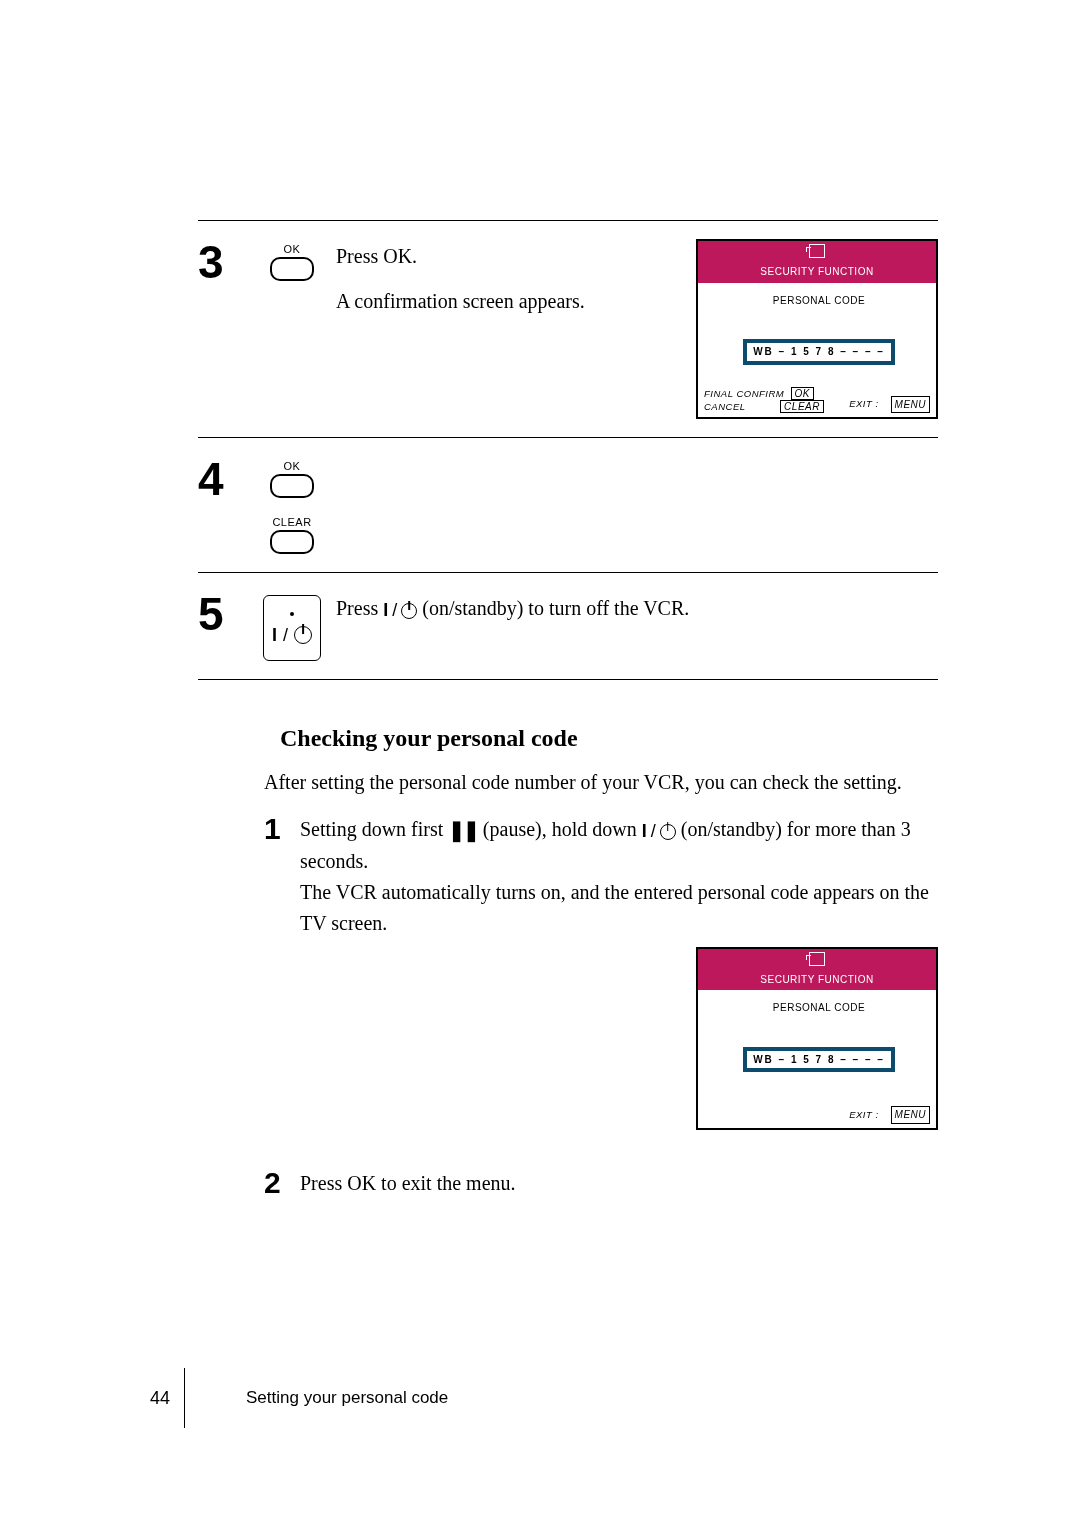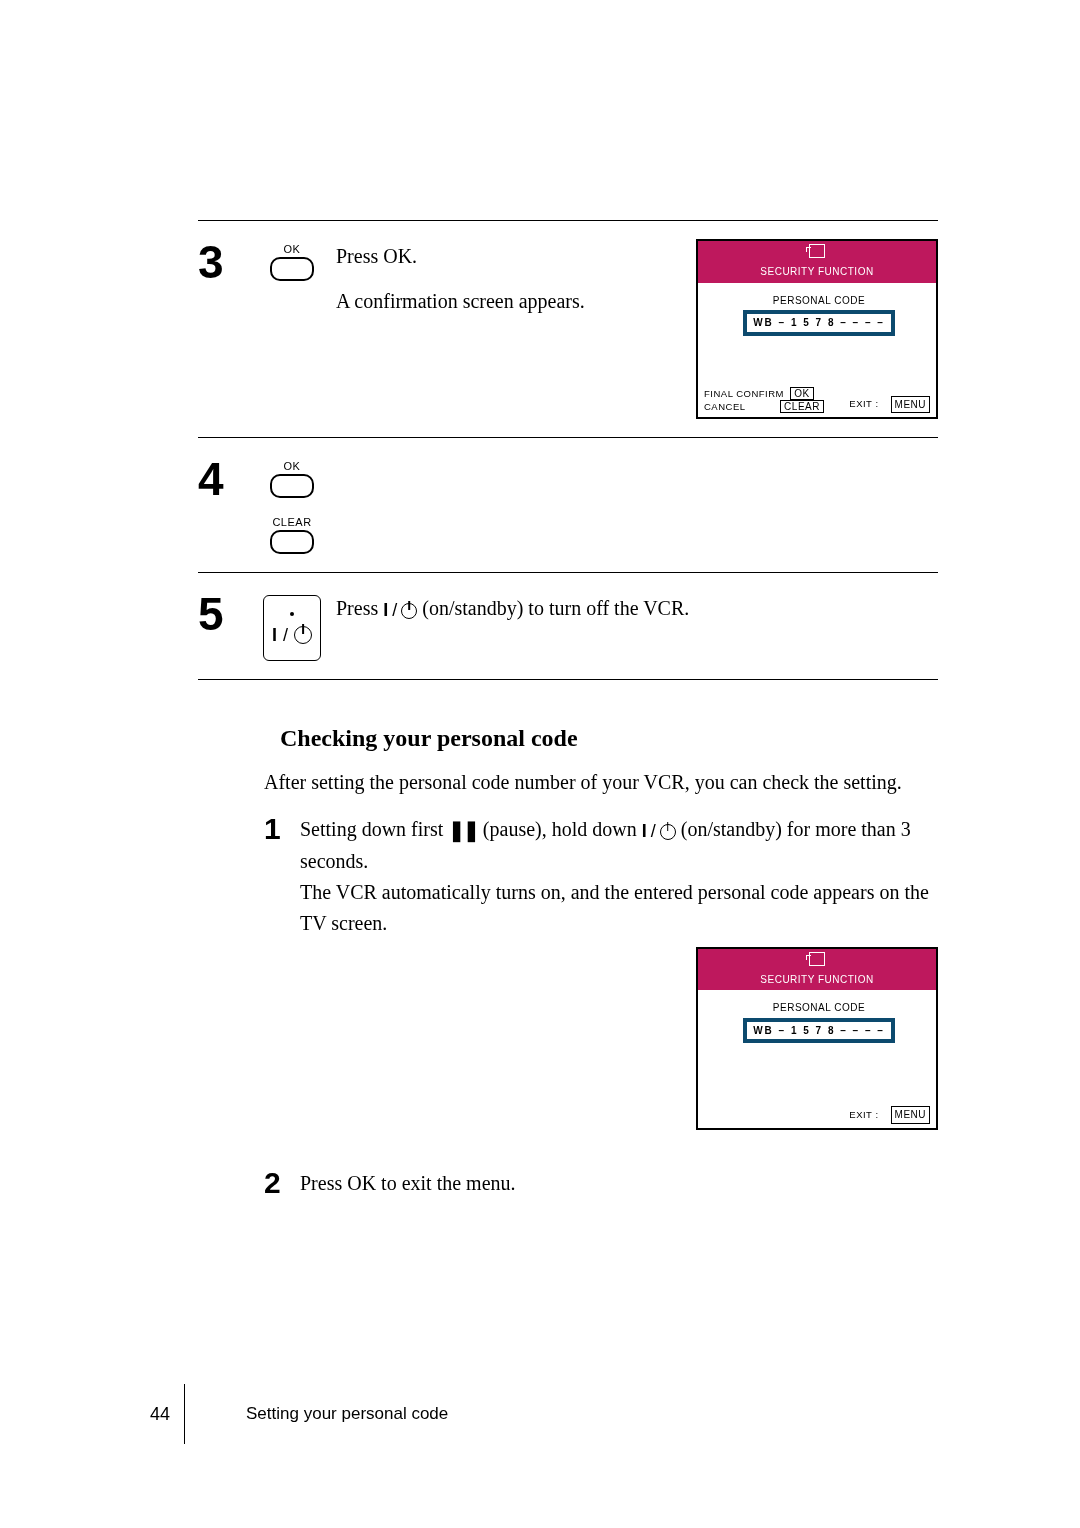--- a/index.html
+++ b/index.html
@@ -120,32 +120,34 @@
   }
   .osd-icon::before {
     content:""; position:absolute; left:-4px; top:2px; width:4px; height:4px; border-top:1.4px solid #fff; border-left:1.4px solid #fff;
   }
   .osd-body {
     padding: 10px 6px 6px 10px;
     min-height: 84px;
     font-size: 10px; letter-spacing: 0.5px;
     display:flex; flex-direction:column; align-items:center;
     position:relative;
+    gap:29px;
   }
   .osd-code-label { margin-bottom: 2px; }
   .osd-code-box {
     border:4px solid #0c4a6e; padding: 1px 6px;
     font-family: Arial, Helvetica, sans-serif;
     letter-spacing: 2px;
     font-weight: bold;
   }
   .osd-footer {
     display:flex; justify-content:space-between; align-items:flex-end;
     font-size: 9.5px; letter-spacing:0.5px;
     padding: 4px 6px 4px 6px;
+    font-style: italic;
   }
   .osd-footer .left { line-height:1.3; }
   .osd-footer .right { display:flex; align-items:center; gap:12px;}
   .step3-row { display:flex; gap:22px; align-items:flex-start; }
   .step3-text { flex: 1 1 auto; }
   .step3-osd { flex: 0 0 auto; }
 
   
   .section {
     margin-top: 40px;
@@ -164,21 +166,21 @@
     display:grid;
     grid-template-columns: 30px 1fr;
     column-gap: 6px;
     margin-bottom: 18px;
   }
   .numitem .n {
     font-family: Arial, Helvetica, sans-serif; font-weight:700; font-size:30px; line-height:1;
   }
   .osd-wrap-right { display:flex; justify-content:flex-end; margin: 8px 0 20px 0; padding-right: 0;}
   .foot {
-    position:absolute; left:150px; bottom:84px;
+    position:absolute; left:150px; bottom:100px;
     display:flex; align-items:center; gap:14px;
     font-family: Arial, Helvetica, sans-serif;
   }
   .foot .pn { font-size:18px; }
   .foot .divider { width:1px; height:60px; background:#000; }
   .foot .chap { font-size:17px;margin-left:47px; }
 </style>
 </head>
 <body>
 

